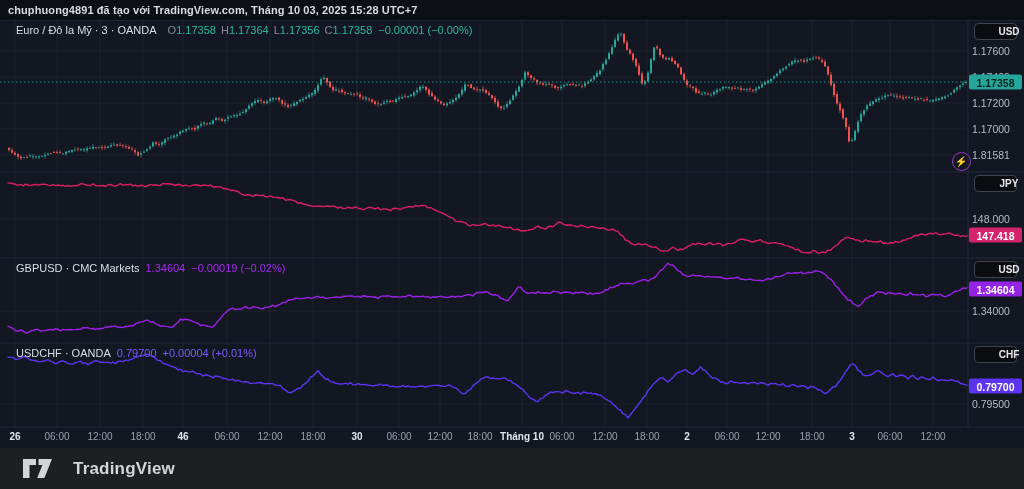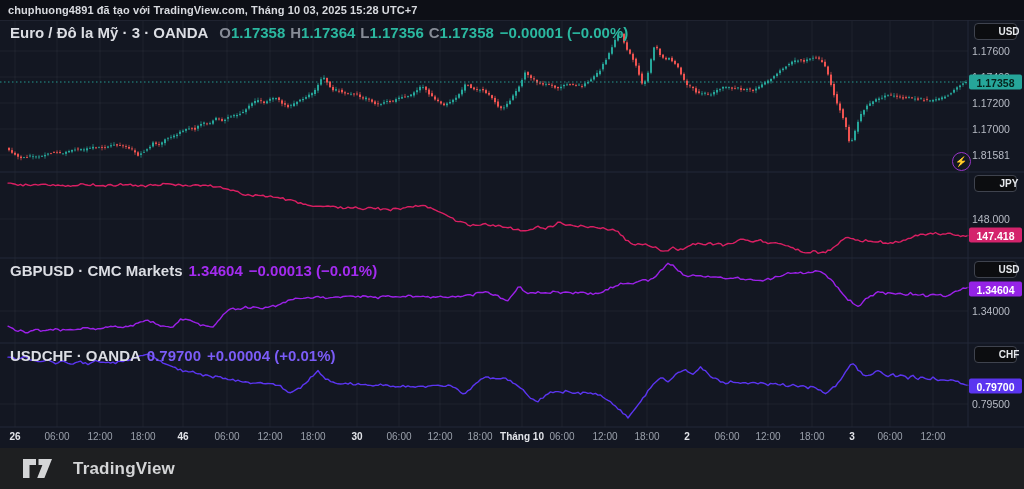--- a/index.html
+++ b/index.html
@@ -7,21 +7,21 @@
          font-family:"Liberation Sans",sans-serif;-webkit-font-smoothing:antialiased;}
   
   .topbar{position:absolute;left:0;top:0;width:1024px;height:20px;background:#0d0f16;
           border-bottom:1px solid #1f2330;display:flex;align-items:center;}
   .topbar .attr-text{margin-left:8px;font-size:11px;font-weight:600;color:#d8dadf;letter-spacing:.1px;}
   
   #chart-svg{position:absolute;left:0;top:20px;}
   
   .overlay{position:absolute;left:0;top:0;width:1024px;height:489px;pointer-events:none;}
   .overlay *{pointer-events:auto;}
-  .legend{position:absolute;left:10px;font-size:15px;font-weight:700;white-space:nowrap;}
+  .legend{position:absolute;left:16px;font-size:11px;font-weight:400;white-space:nowrap;}
   .legend .ttl{color:#dcdee4;margin-right:6px;}
   .legend .k{color:#868b96;margin-left:5px;}
   .legend .chg{margin-left:6px;}
   .v-eur{color:#2bb8a0;} .v-jpy{color:#ee3b76;} .v-gbp{color:#a42cf0;} .v-chf{color:#7b5cf7;}
   .tick{position:absolute;top:431px;transform:translateX(-50%);font-size:10px;color:#9aa0ab;}
   .tick.major{color:#e2e4e9;font-weight:700;}
   .scale-lbl{position:absolute;left:972px;font-size:10.5px;color:#b8bcc6;transform:translateY(-50%);}
   .price-lbl{position:absolute;left:969px;width:53px;height:15px;border-radius:2px;
              font-size:10.5px;font-weight:700;display:flex;align-items:center;justify-content:center;
              transform:translateY(-50%);}
@@ -730,21 +730,21 @@
     </svg>
 
   <div class="overlay" id="overlay">
 
     <div class="legend" style="top:24px">
       <span class="ttl">Euro / Đô la Mỹ · 3 · OANDA</span><span class="k">O</span><span class="v-eur">1.17358</span><span class="k">H</span><span class="v-eur">1.17364</span><span class="k">L</span><span class="v-eur">1.17356</span><span class="k">C</span><span class="v-eur">1.17358</span><span class="chg v-eur">−0.00001 (−0.00%)</span>
     </div>
 
 
     <div class="legend" style="top:262px">
-      <span class="ttl">GBPUSD · CMC Markets</span><span class="v-gbp">1.34604</span><span class="chg v-gbp">−0.00013 (−0.01%)</span>
+      <span class="ttl">GBPUSD · CMC Markets</span><span class="v-gbp">1.34604</span><span class="chg v-gbp">−0.00019 (−0.02%)</span>
     </div>
 
     <div class="legend" style="top:347px">
       <span class="ttl">USDCHF · OANDA</span><span class="v-chf">0.79700</span><span class="chg v-chf">+0.00004 (+0.01%)</span>
     </div>
 
     <div class="boost">⚡</div>
   <div class="tick major" style="left:15px">26</div>
       <div class="tick" style="left:57px">06:00</div>
       <div class="tick" style="left:100px">12:00</div>

